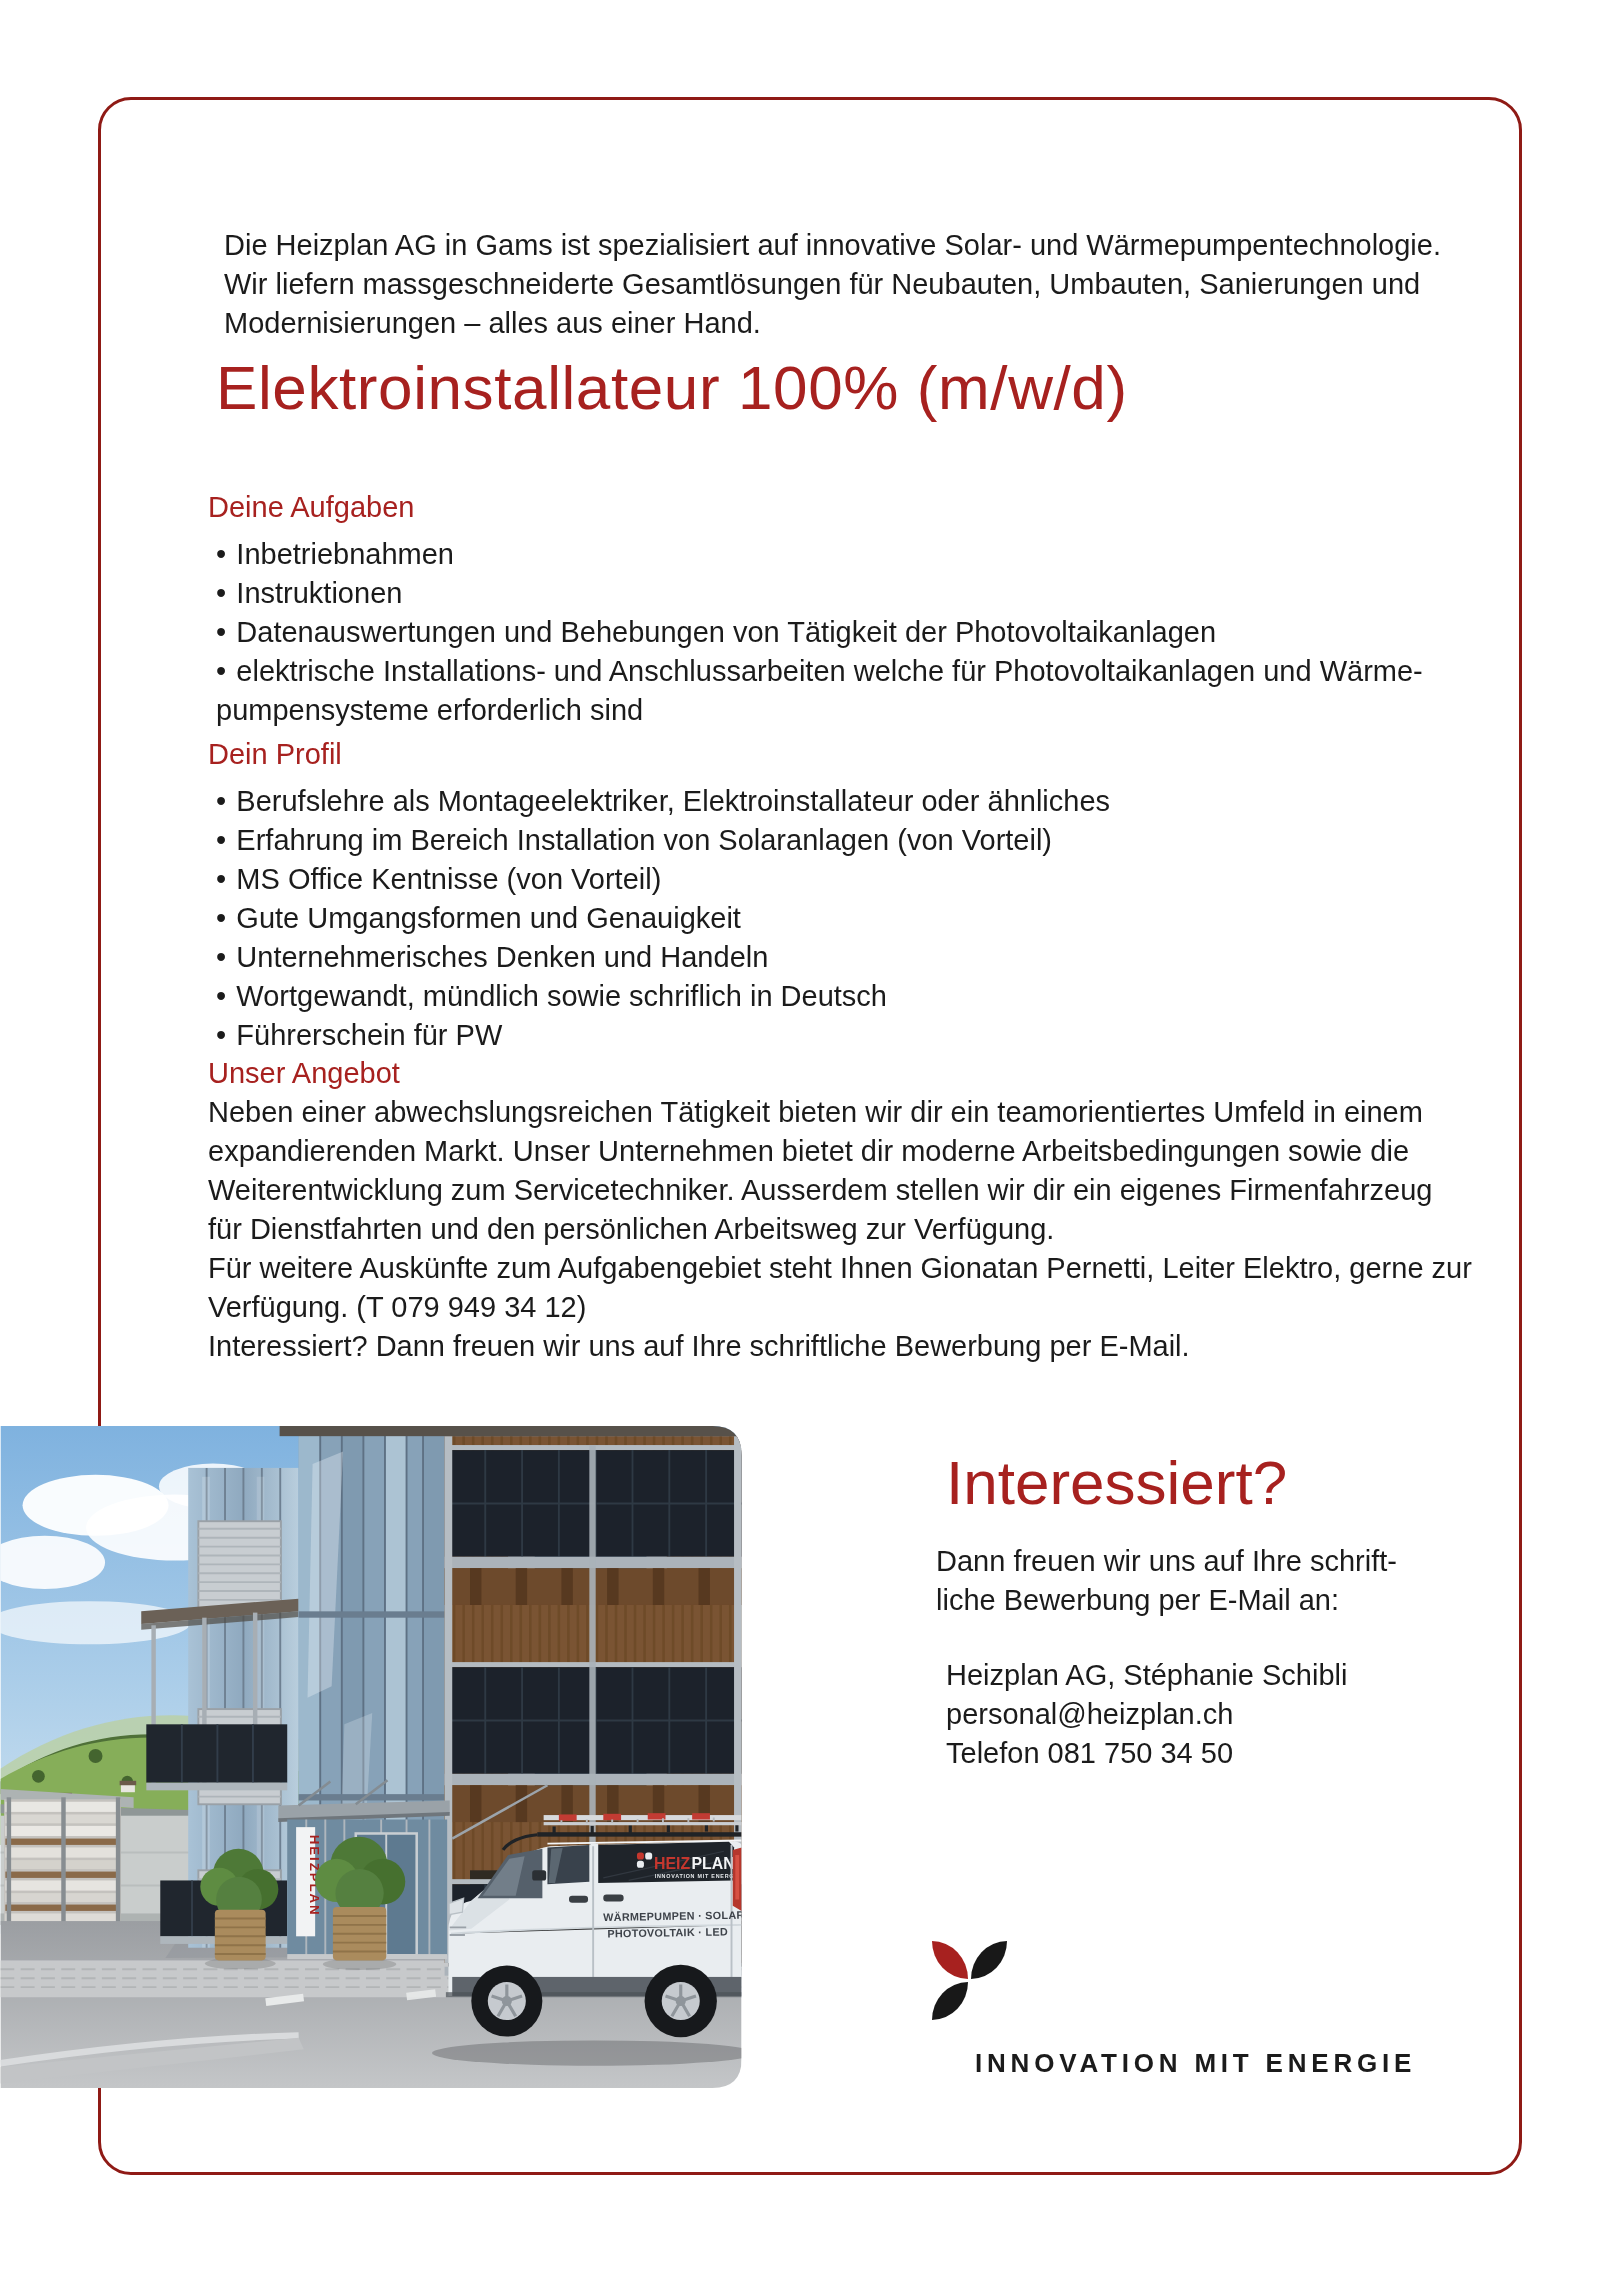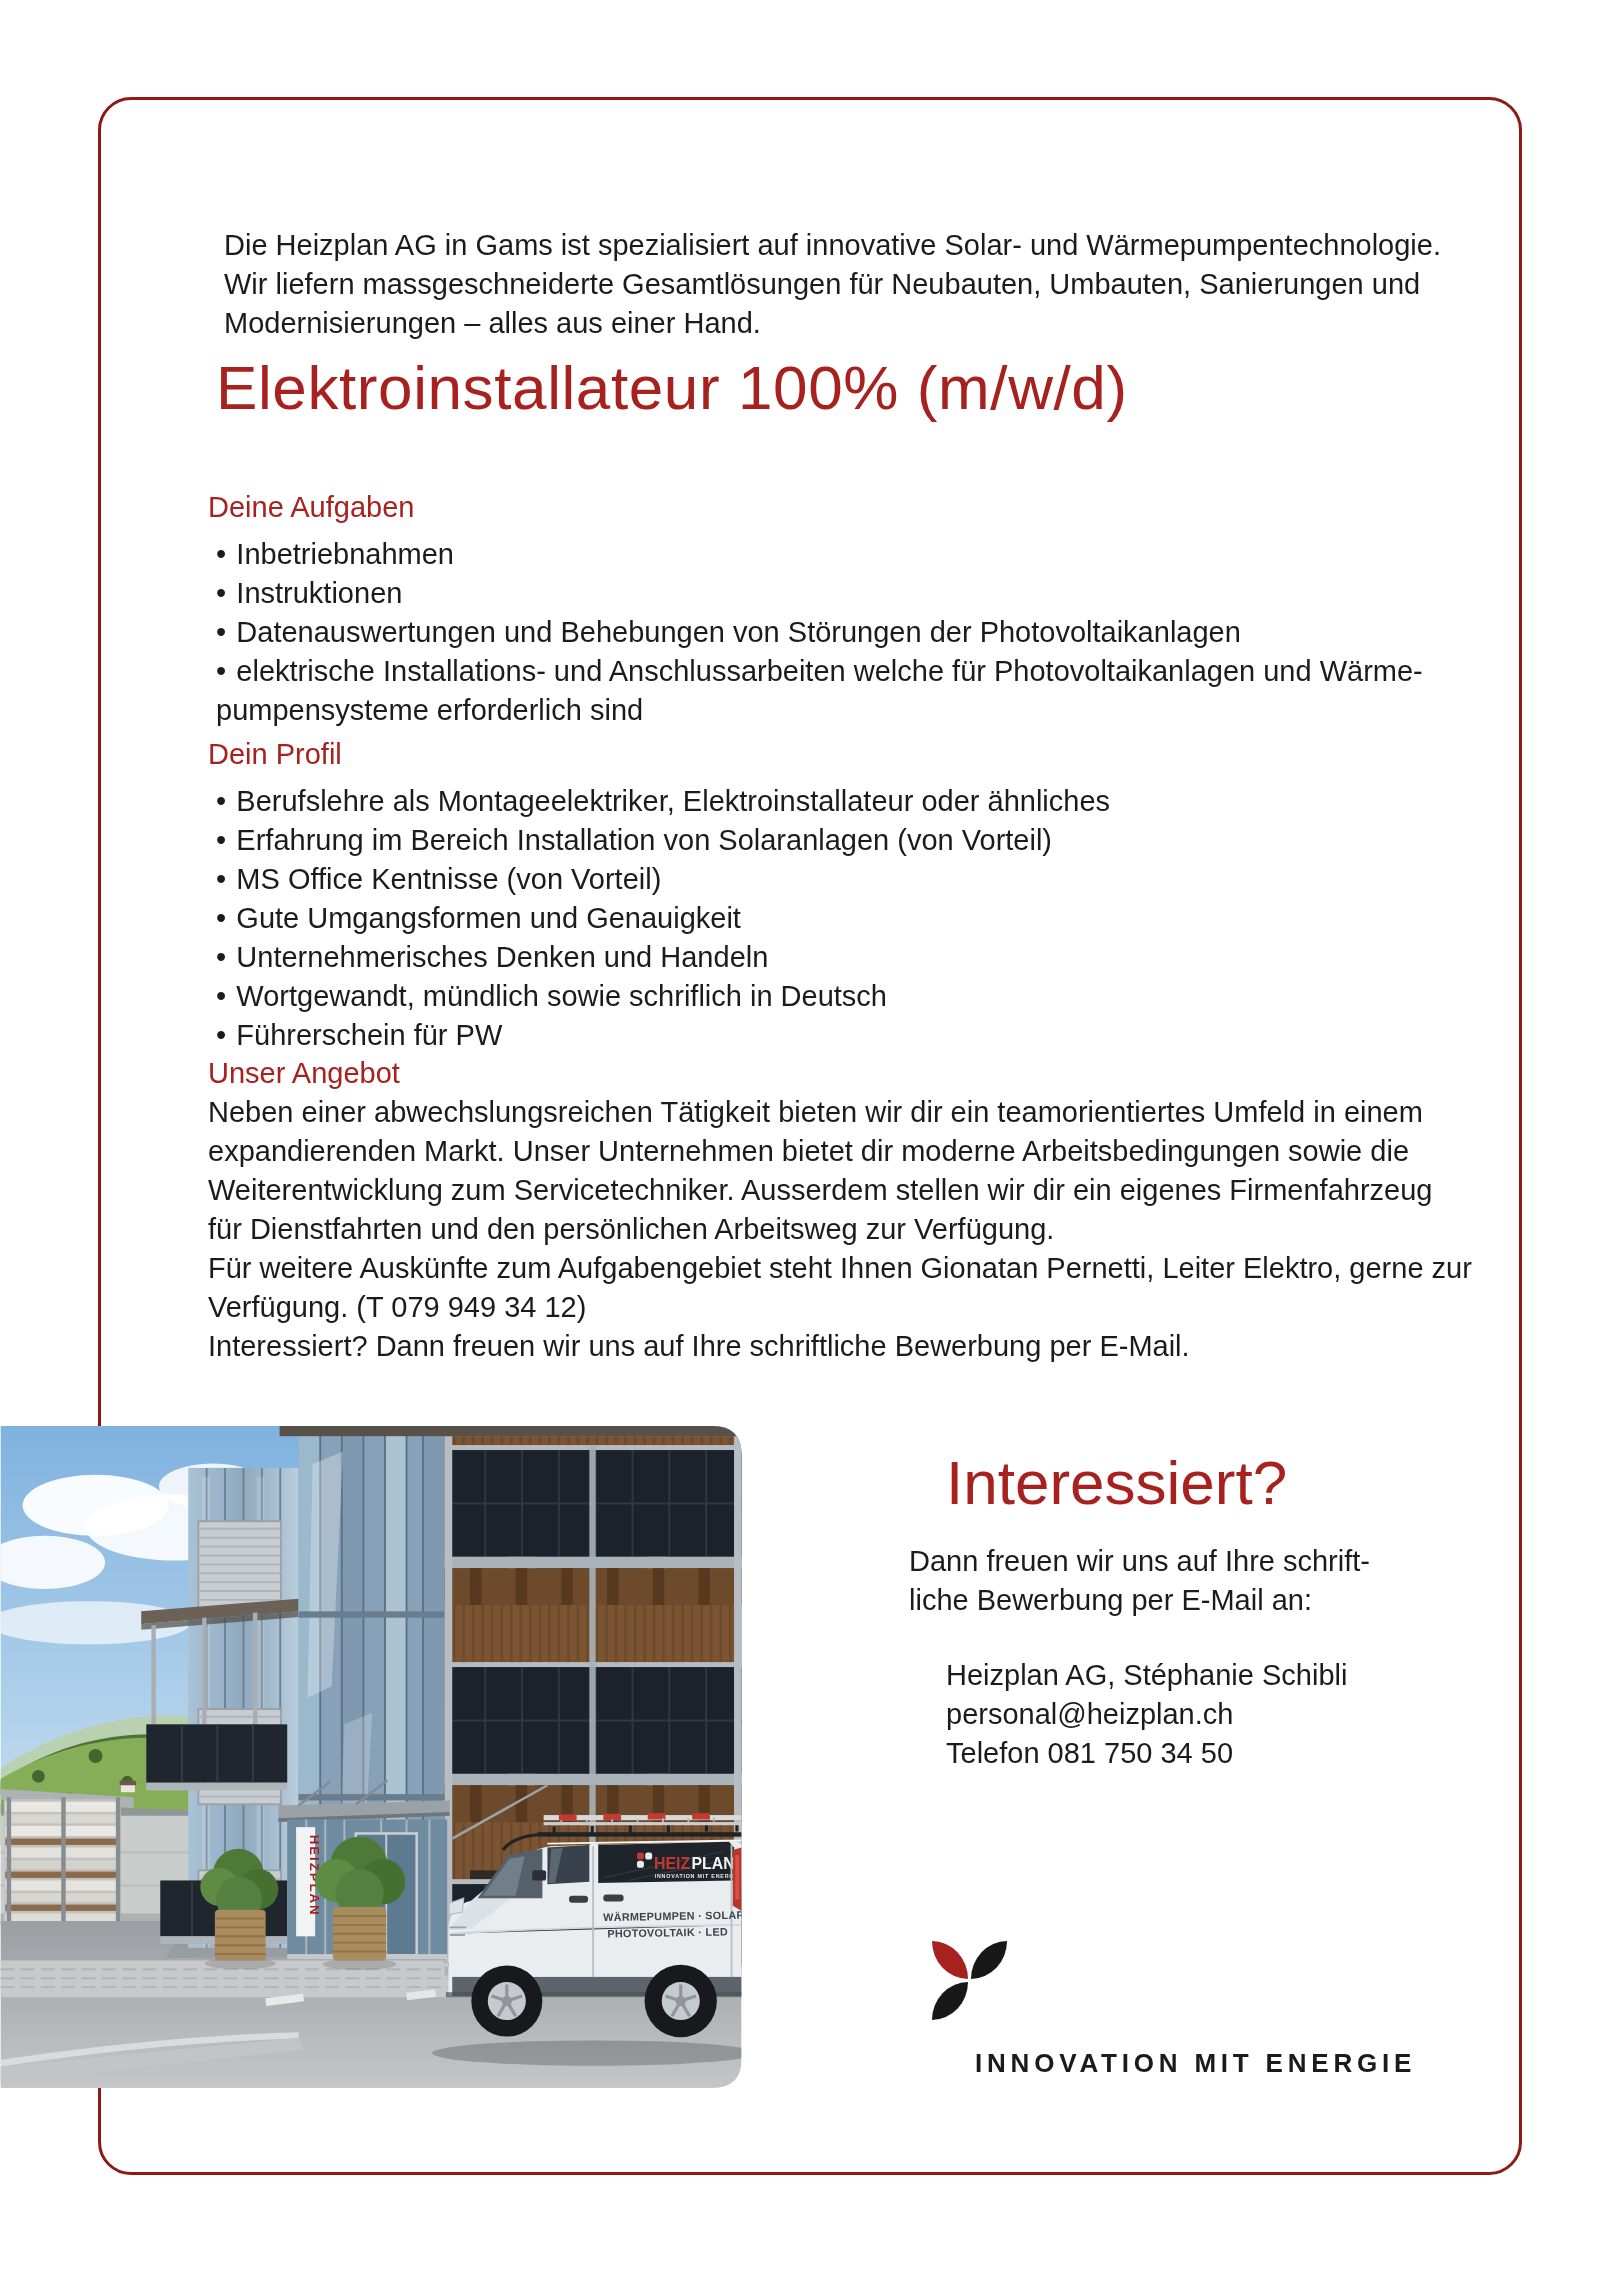--- a/index.html
+++ b/index.html
@@ -28,21 +28,21 @@
   .sec-profil{top:735px;}
   .sec-angebot{top:1054px;}
 
   .photo{position:absolute;left:0;top:1426px;width:742px;height:662px;display:block;}
 
   .interested-heading{
     position:absolute;left:946px;top:1449px;margin:0;
     font-size:62px;font-weight:400;color:#A7211F;line-height:1.1;
   }
   .interested-para{
-    position:absolute;left:909px;top:1542px;width:533px;margin:0;
+    position:absolute;left:936px;top:1542px;width:533px;margin:0;
     font-size:29px;line-height:39px;
   }
   .contact-block{
     position:absolute;left:946px;top:1656px;width:533px;margin:0;
     font-size:29px;line-height:39px;
   }
   .logo{position:absolute;left:932px;top:1941px;width:508px;height:140px;}
   .petal{position:absolute;width:36px;height:38px;}
   .petal-tl{left:0;top:0;background:#A7211F;border-radius:0 100% 0 100%;}
   .petal-tr{left:39px;top:0;background:#181818;border-radius:100% 0 100% 0;}
@@ -66,21 +66,21 @@
 
 <p class="intro">Die Heizplan AG in Gams ist spezialisiert auf innovative Solar- und Wärmepumpentechnologie. Wir liefern massgeschneiderte Gesamtlösungen für Neubauten, Umbauten, Sanierungen und Modernisierungen – alles aus einer Hand.</p>
 
 <h1 class="title">Elektroinstallateur 100% (m/w/d)</h1>
 
 <div class="section sec-aufgaben">
   <h2>Deine Aufgaben</h2>
   <ul>
     <li>Inbetriebnahmen</li>
     <li>Instruktionen</li>
-    <li>Datenauswertungen und Behebungen von Störungen der Photovoltaikanlagen</li>
+    <li>Datenauswertungen und Behebungen von Tätigkeit der Photovoltaikanlagen</li>
     <li>elektrische Installations- und Anschlussarbeiten welche für Photovoltaikanlagen und Wärme­pumpensysteme erforderlich sind</li>
   </ul>
 </div>
 
 <div class="section sec-profil">
   <h2>Dein Profil</h2>
   <ul>
     <li>Berufslehre als Montageelektriker, Elektroinstallateur oder ähnliches</li>
     <li>Erfahrung im Bereich Installation von Solaranlagen (von Vorteil)</li>
     <li>MS Office Kentnisse (von Vorteil)</li>

